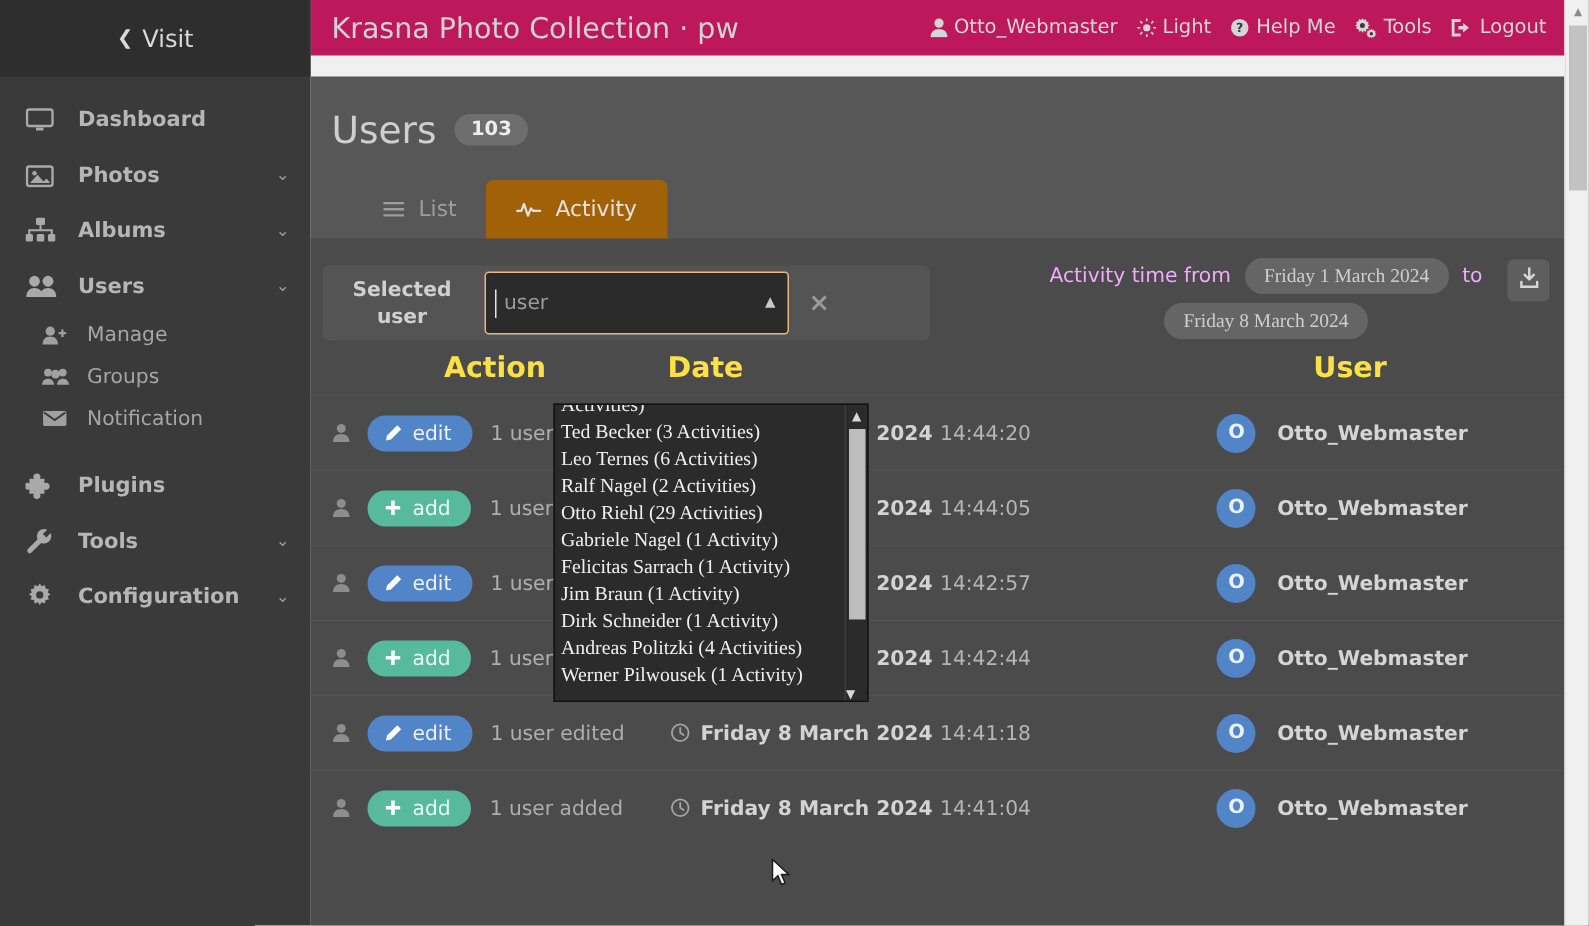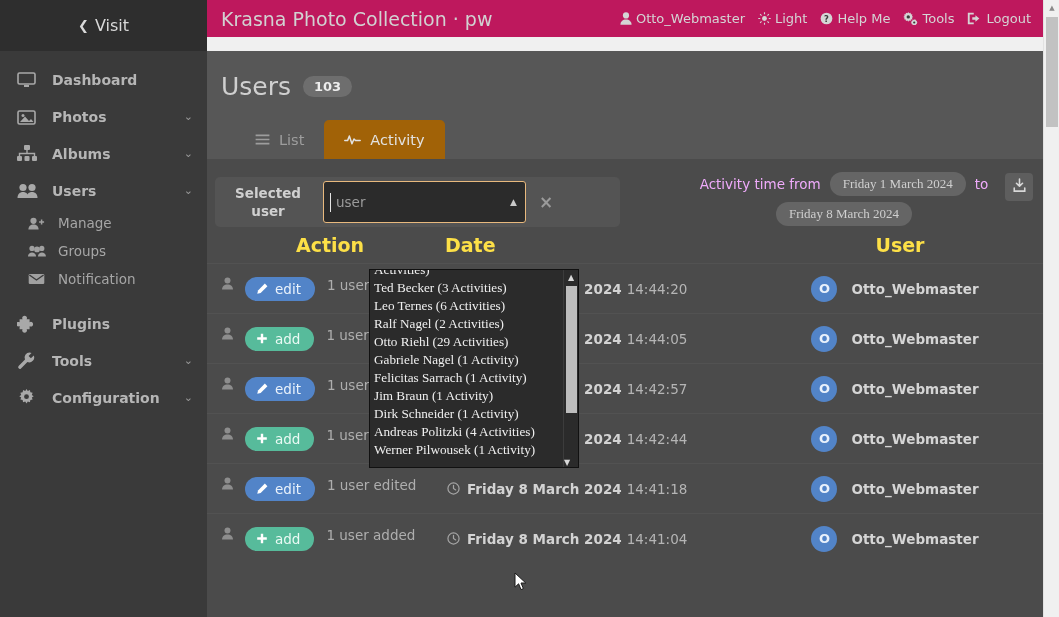--- a/index.html
+++ b/index.html
@@ -319,21 +319,21 @@
   .th.user { width: 250px; text-align: center; }
 
   .trow {
     display: flex; align-items: center;
     height: 50px;
     padding-left: 14px;
     border-top: 1px solid #525252;
   }
   .trow .cell-action {
     width: 224px;
-    display: flex; align-items: flex-start;
+    display: flex; align-items: center;
   }
   .trow .usr-ic {
     width: 24px; color: #8d8d8d;
     display: flex; align-items: center;
   }
   .pill {
     border-radius: 13px;
     height: 24px;
     display: inline-flex; align-items: center;
     padding: 0 14px 0 11px;

